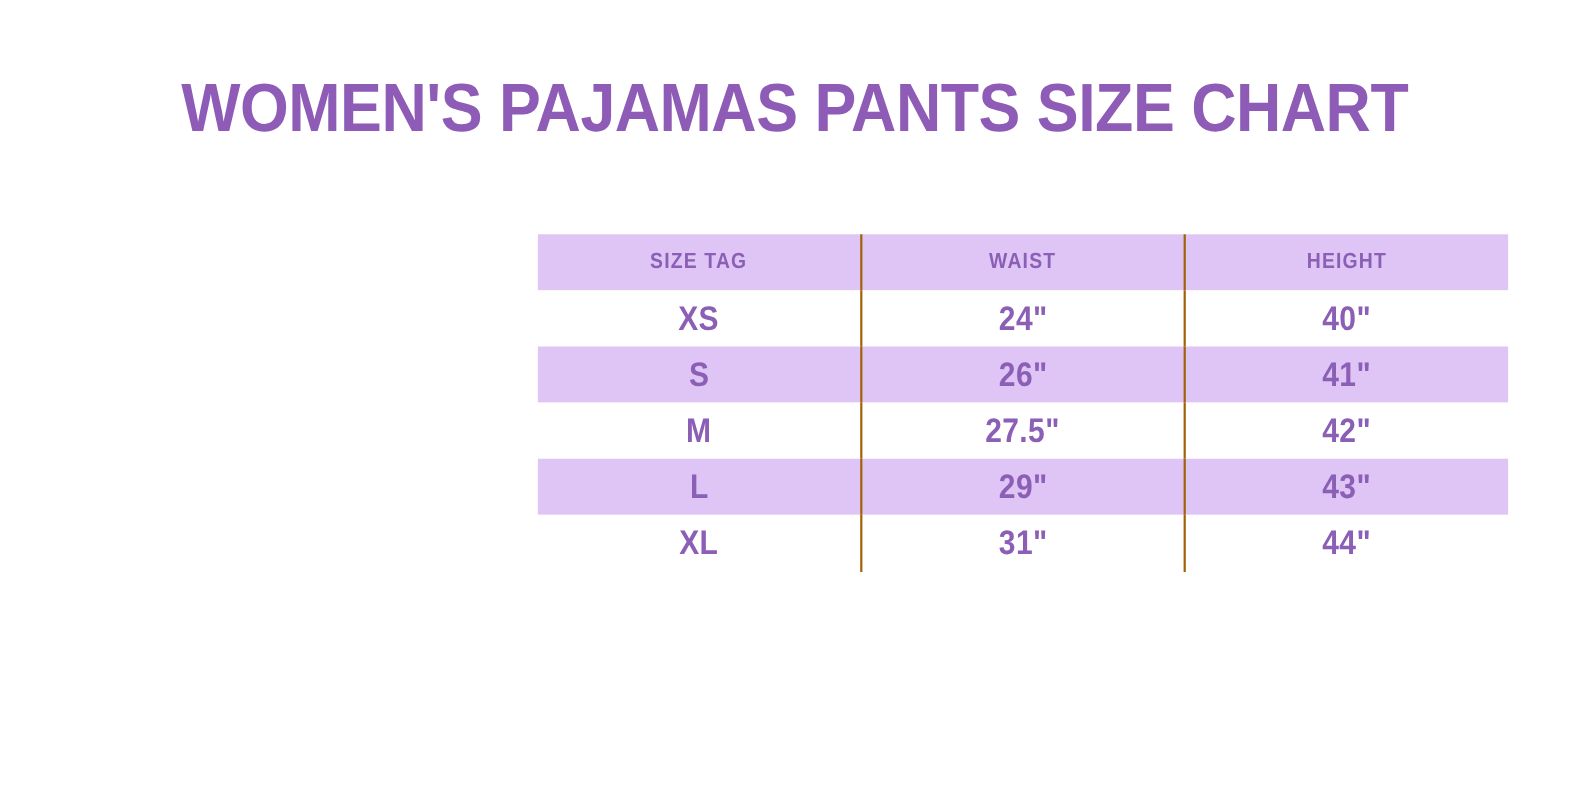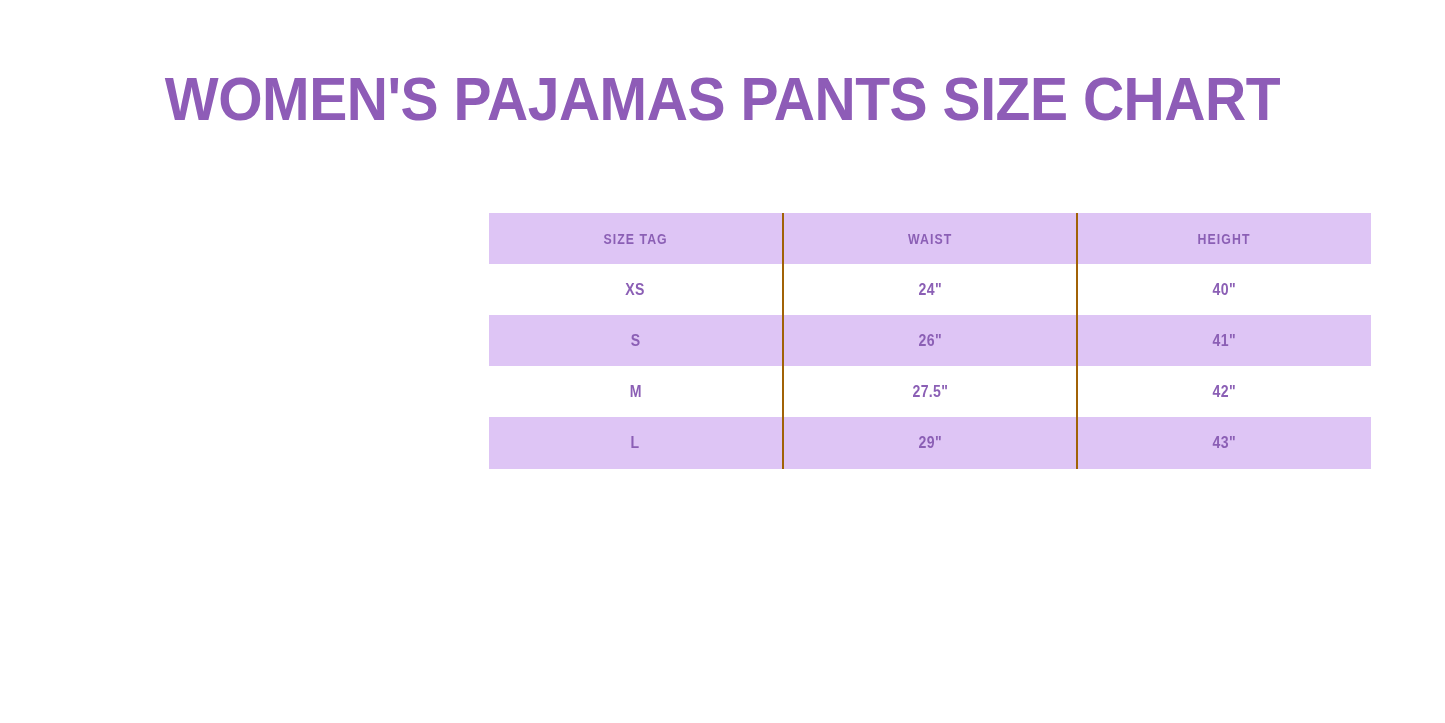--- a/index.html
+++ b/index.html
@@ -60,29 +60,29 @@
 
   table.size-table th,
   table.size-table td {
     padding: 0;
     margin: 0;
     height: 51px;
     text-align: center;
     vertical-align: middle;
     color: #8B5FB5;
     font-weight: 700;
-    font-size: 16px;
+    font-size: 31px;
     letter-spacing: 0.4px;
     transform-origin: 50% 50%;
     white-space: nowrap;
   }
 
   table.size-table thead th {
     background: #DEC5F5;
-    font-size: 14px;
+    font-size: 20px;
     letter-spacing: 1.2px;
     height: 51px;
   }
 
   table.size-table thead th .lbl,
   table.size-table tbody td .val {
     display: inline-block;
     transform: scaleX(0.88);
   }
 
@@ -177,20 +177,31 @@
             <span class="val">L</span>
           </td>
           <td class="cell-num div-l">
             <span class="val">29"</span>
           </td>
           <td class="cell-num div-l">
             <span class="val">43"</span>
           </td>
         </tr>
 
+        <tr class="row-odd">
+          <td class="cell-size">
+            <span class="val">XL</span>
+          </td>
+          <td class="cell-num div-l">
+            <span class="val">31"</span>
+          </td>
+          <td class="cell-num div-l">
+            <span class="val">44"</span>
+          </td>
+        </tr>
 
 
 
       </tbody>
     </table>
   </div>
 
 </div>
 
 </body></html>

